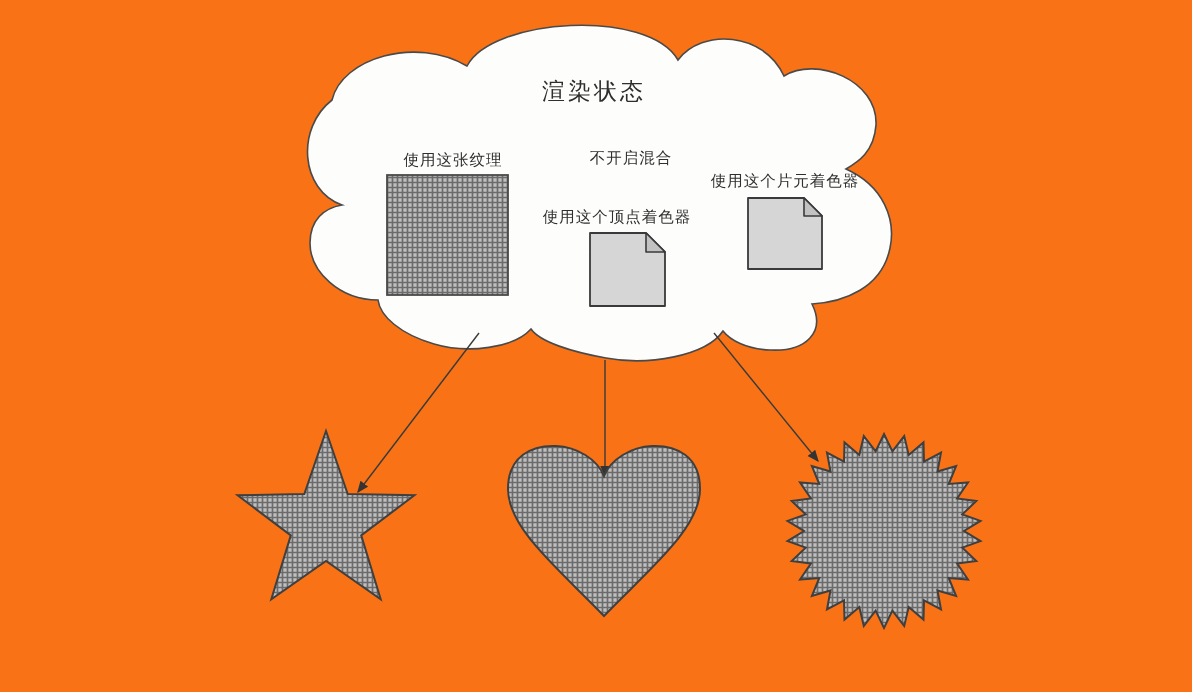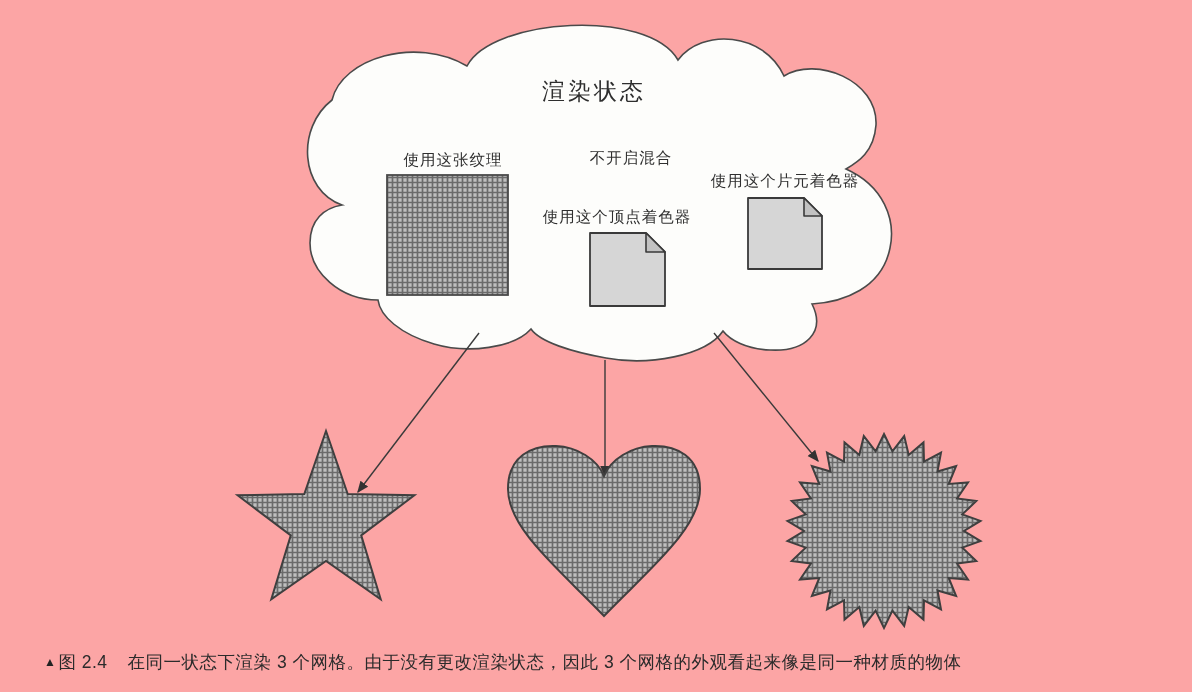--- a/index.html
+++ b/index.html
@@ -4,21 +4,22 @@
 <style>
   html,body{margin:0;padding:0;}
   body{
     width:1192px;height:692px;
     background:#f6f6f4;
     font-family:"Liberation Sans","DejaVu Sans",sans-serif;
     position:relative;overflow:hidden;
   }
   .page{
     position:absolute;inset:0;
-    background:#fca5a5;
+    background:#f97316;
+    text-align:center;
   }
   svg{position:absolute;left:0;top:0;}
   .cloud-outline{fill:#fdfdfb;stroke:#4a4a4a;stroke-width:1.6;}
   .diagram-title{font-size:23px;fill:#2e2e2e;letter-spacing:3px;}
   .diagram-label{font-size:15.5px;fill:#2f2f2f;letter-spacing:1px;}
   text{text-anchor:middle;}
   .hatched{fill:url(#hatch);stroke:#3f3f3f;stroke-width:2;}
   .texture-rect{fill:url(#hatch);stroke:#4a4a4a;stroke-width:1.8;}
   .doc-body{fill:#d6d6d6;stroke:#3a3a3a;stroke-width:1.8;stroke-linejoin:round;}
   .doc-fold{fill:#c2c2c2;stroke:#3a3a3a;stroke-width:1.6;stroke-linejoin:round;}
@@ -95,17 +96,14 @@
          C 597 459, 577 447, 556 446
          C 532 445, 508 456, 508 489
          C 508 529, 560 570, 604 616
          C 648 570, 700 529, 700 489
          C 700 456, 676 445, 652 446
          C 631 447, 611 459, 604 476 Z"></path>
 
     <polygon class="hatched" points="884.0,434.0 892.4,451.4 904.2,436.1 908.7,454.9 923.5,442.4 924.0,461.7 941.0,452.5 937.5,471.5 956.1,466.1 948.7,484.0 968.0,482.5 957.1,498.5 976.3,501.0 962.3,514.4 980.5,520.9 964.0,531.0 980.5,541.1 962.3,547.6 976.3,561.0 957.1,563.5 968.0,579.5 948.7,578.0 956.1,595.9 937.5,590.5 941.0,609.5 924.0,600.3 923.5,619.6 908.7,607.1 904.2,625.9 892.4,610.6 884.0,628.0 875.6,610.6 863.8,625.9 859.3,607.1 844.5,619.6 844.0,600.3 827.0,609.5 830.5,590.5 811.9,595.9 819.3,578.0 800.0,579.5 810.9,563.5 791.7,561.0 805.7,547.6 787.5,541.1 804.0,531.0 787.5,520.9 805.7,514.4 791.7,501.0 810.9,498.5 800.0,482.5 819.3,484.0 811.9,466.1 830.5,471.5 827.0,452.5 844.0,461.7 844.5,442.4 859.3,454.9 863.8,436.1 875.6,451.4"></polygon>
   </svg>
 
-  <div class="caption">
-    <span class="marker">▲</span><span class="fig-num">图 2.4</span><span>在同一状态下渲染 3 个网格。由于没有更改渲染状态，因此 3 个网格的外观看起来像是同一种材质的物体</span>
-  </div>
 
 </div>
 
 </body></html>

